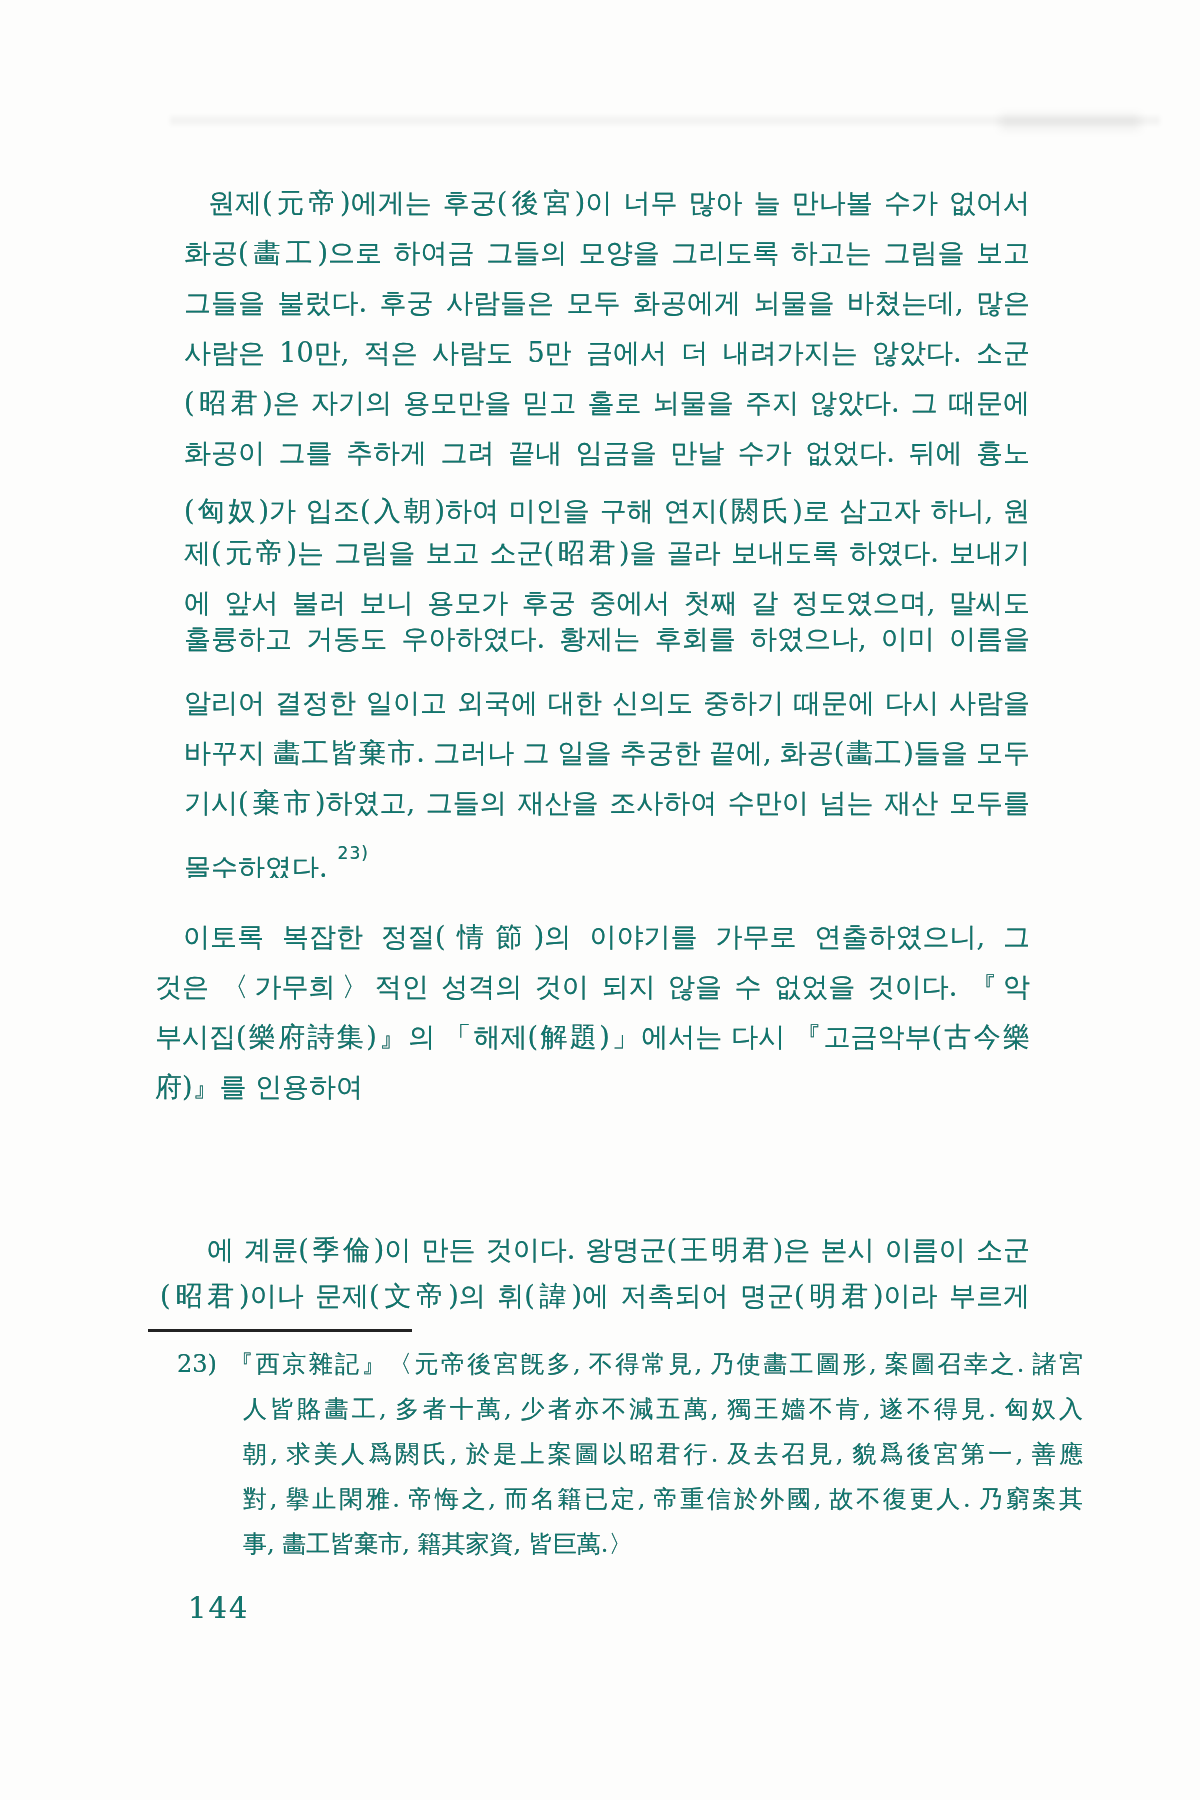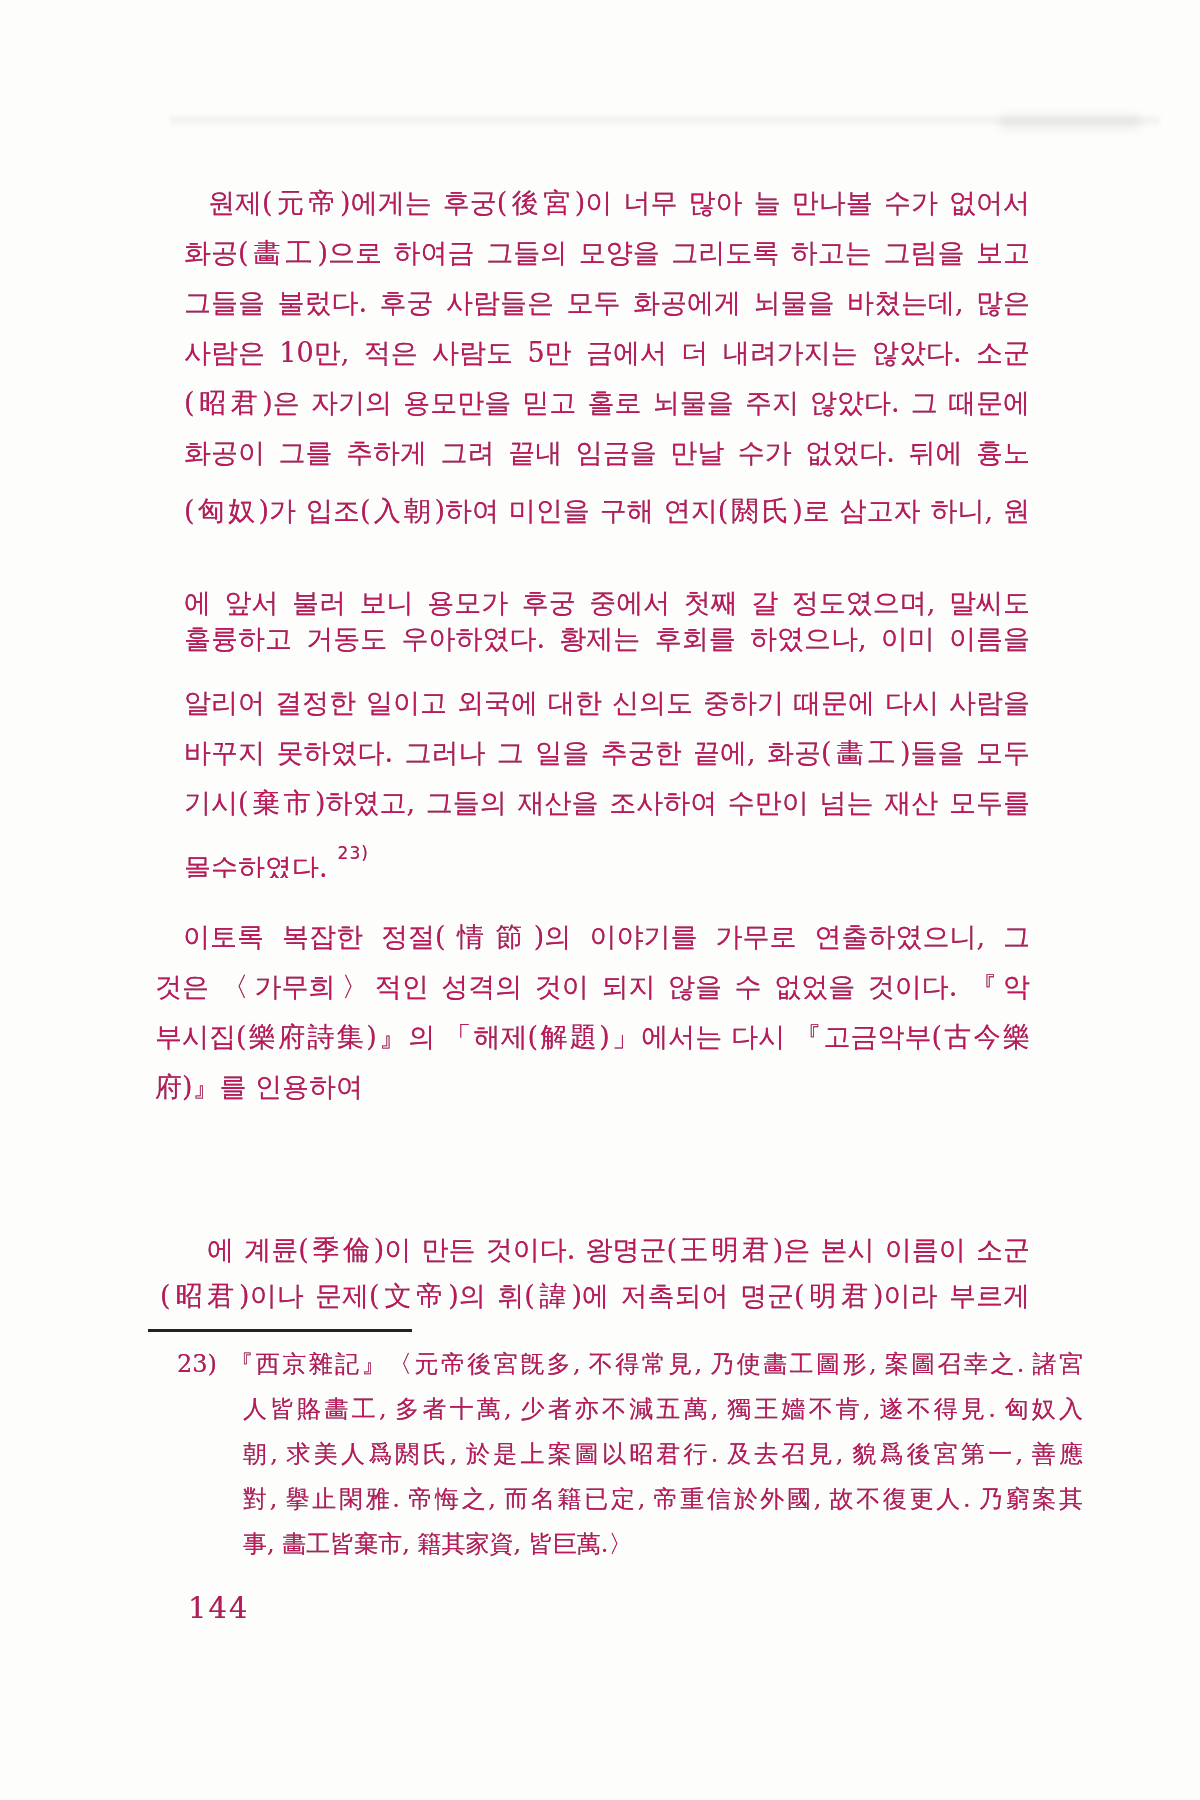--- a/index.html
+++ b/index.html
@@ -4,21 +4,21 @@
 <style>
   html,body{margin:0;padding:0;}
   body{background:#e9e9e9;}
   .page{
     position:relative;
     width:1200px;height:1800px;
     margin:0 auto;
     background:#fdfdfc;
     overflow:hidden;
     font-family:"DejaVu Serif","Liberation Serif",serif;
-    color:#be185d;
+    color:#0f766e;
   }
   
   .scan-band{
     position:absolute;left:170px;top:116px;width:990px;height:9px;
     background:rgba(0,0,0,0.035);filter:blur(2px);
   }
   .scan-blob{
     position:absolute;left:1000px;top:114px;width:140px;height:16px;
     background:rgba(0,0,0,0.05);filter:blur(4px);
   }
@@ -93,24 +93,25 @@
 
   <div class="tblock" id="quote1">
     <div class="lines">
         <div class="tline" style="top: 0px;">원제(元帝)에게는 후궁(後宮)이 너무 많아 늘 만나볼 수가 없어서</div>
         <div class="tline" style="top: 50px;">화공(畵工)으로 하여금 그들의 모양을 그리도록 하고는 그림을 보고</div>
         <div class="tline" style="top: 100px;">그들을 불렀다. 후궁 사람들은 모두 화공에게 뇌물을 바쳤는데, 많은</div>
         <div class="tline" style="top: 150px;">사람은 10만, 적은 사람도 5만 금에서 더 내려가지는 않았다. 소군</div>
         <div class="tline" style="top: 200px;">(昭君)은 자기의 용모만을 믿고 홀로 뇌물을 주지 않았다. 그 때문에</div>
         <div class="tline" style="top: 250px;">화공이 그를 추하게 그려 끝내 임금을 만날 수가 없었다. 뒤에 흉노</div>
         <div class="tline" style="top: 308px;">(匈奴)가 입조(入朝)하여 미인을 구해 연지(閼氏)로 삼고자 하니, 원</div>
+        <div class="tline" style="top: 350px;">제(元帝)는 그림을 보고 소군(昭君)을 골라 보내도록 하였다. 보내기</div>
         <div class="tline" style="top: 400px;">에 앞서 불러 보니 용모가 후궁 중에서 첫째 갈 정도였으며, 말씨도</div>
         <div class="tline" style="top: 436px;">훌륭하고 거동도 우아하였다. 황제는 후회를 하였으나, 이미 이름을</div>
         <div class="tline" style="top: 500px;">알리어 결정한 일이고 외국에 대한 신의도 중하기 때문에 다시 사람을</div>
-        <div class="tline" style="top: 550px;">바꾸지 못하였다. 그러나 그 일을 추궁한 끝에, 화공(畵工)들을 모두</div>
+        <div class="tline" style="top: 550px;">바꾸지 畵工皆棄市. 그러나 그 일을 추궁한 끝에, 화공(畵工)들을 모두</div>
         <div class="tline" style="top: 600px;">기시(棄市)하였고, 그들의 재산을 조사하여 수만이 넘는 재산 모두를</div>
       </div>
     <div class="tail">
       <span>몰수하였다.</span><sup class="fnref">23)</sup>
     </div>
   </div>
 
   <div class="tblock" id="para2">
     <div class="lines">
         <div class="tline" style="top: 0px;">이토록 복잡한 정절(情節)의 이야기를 가무로 연출하였으니, 그</div>

